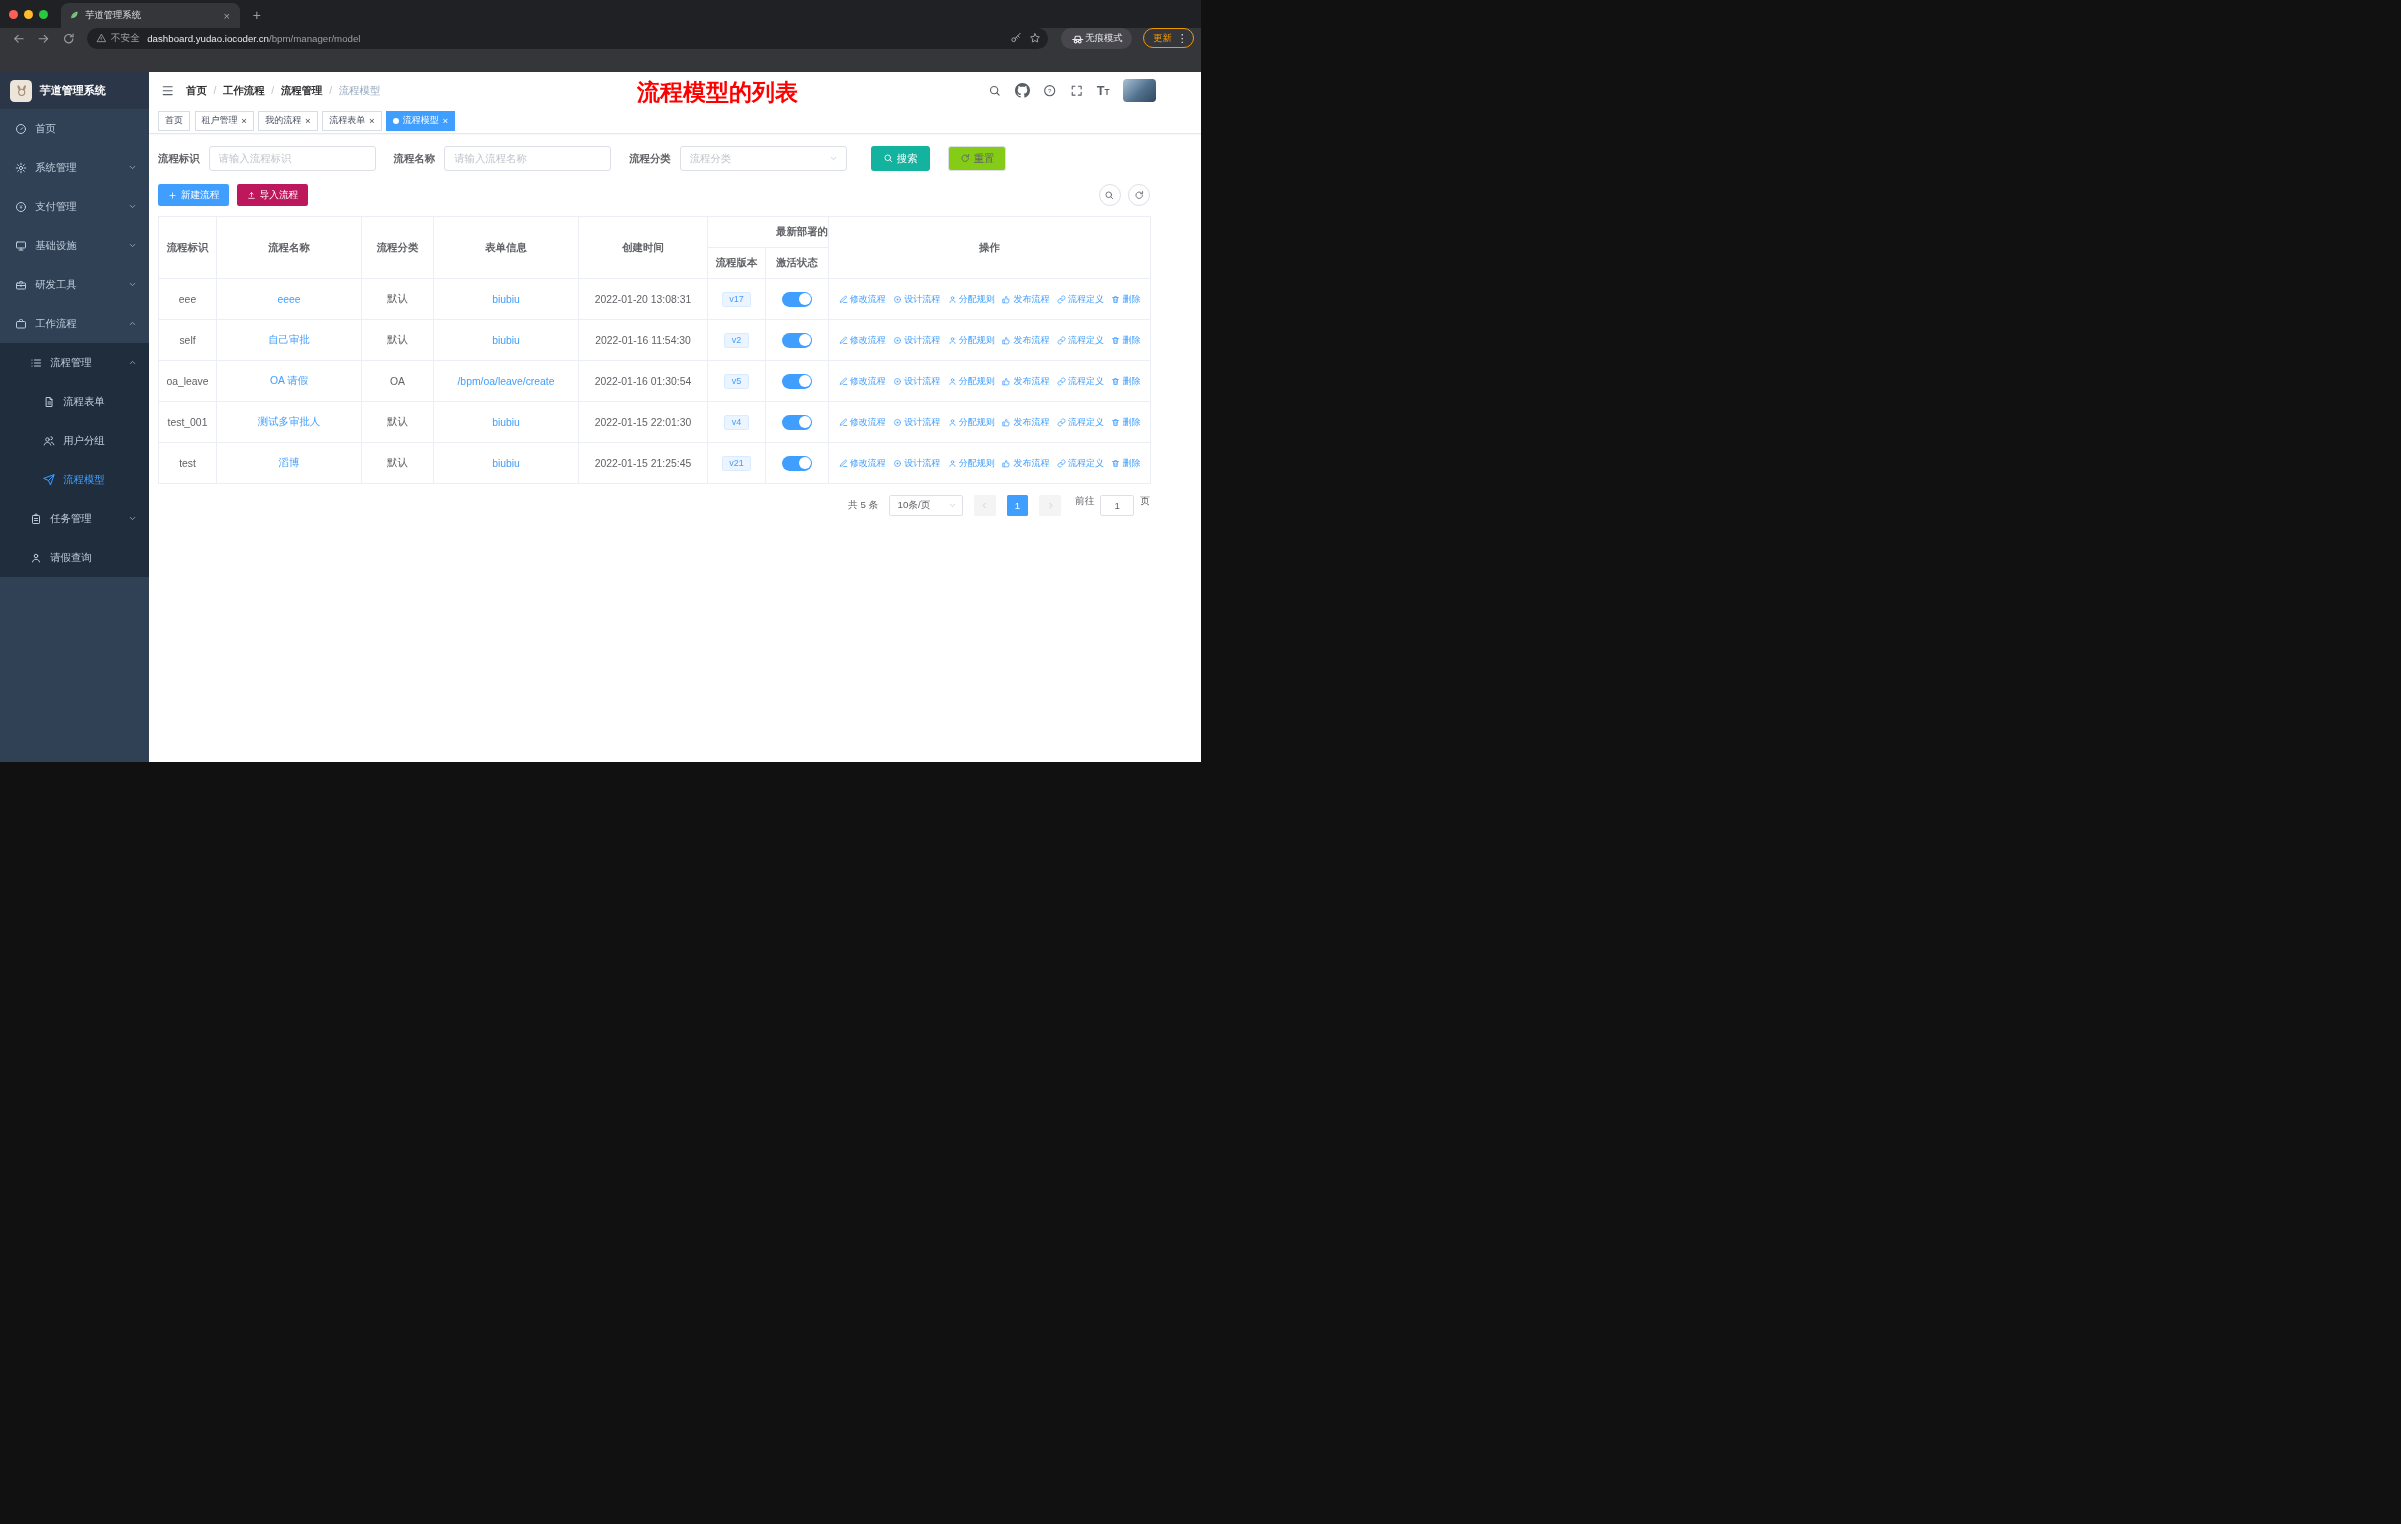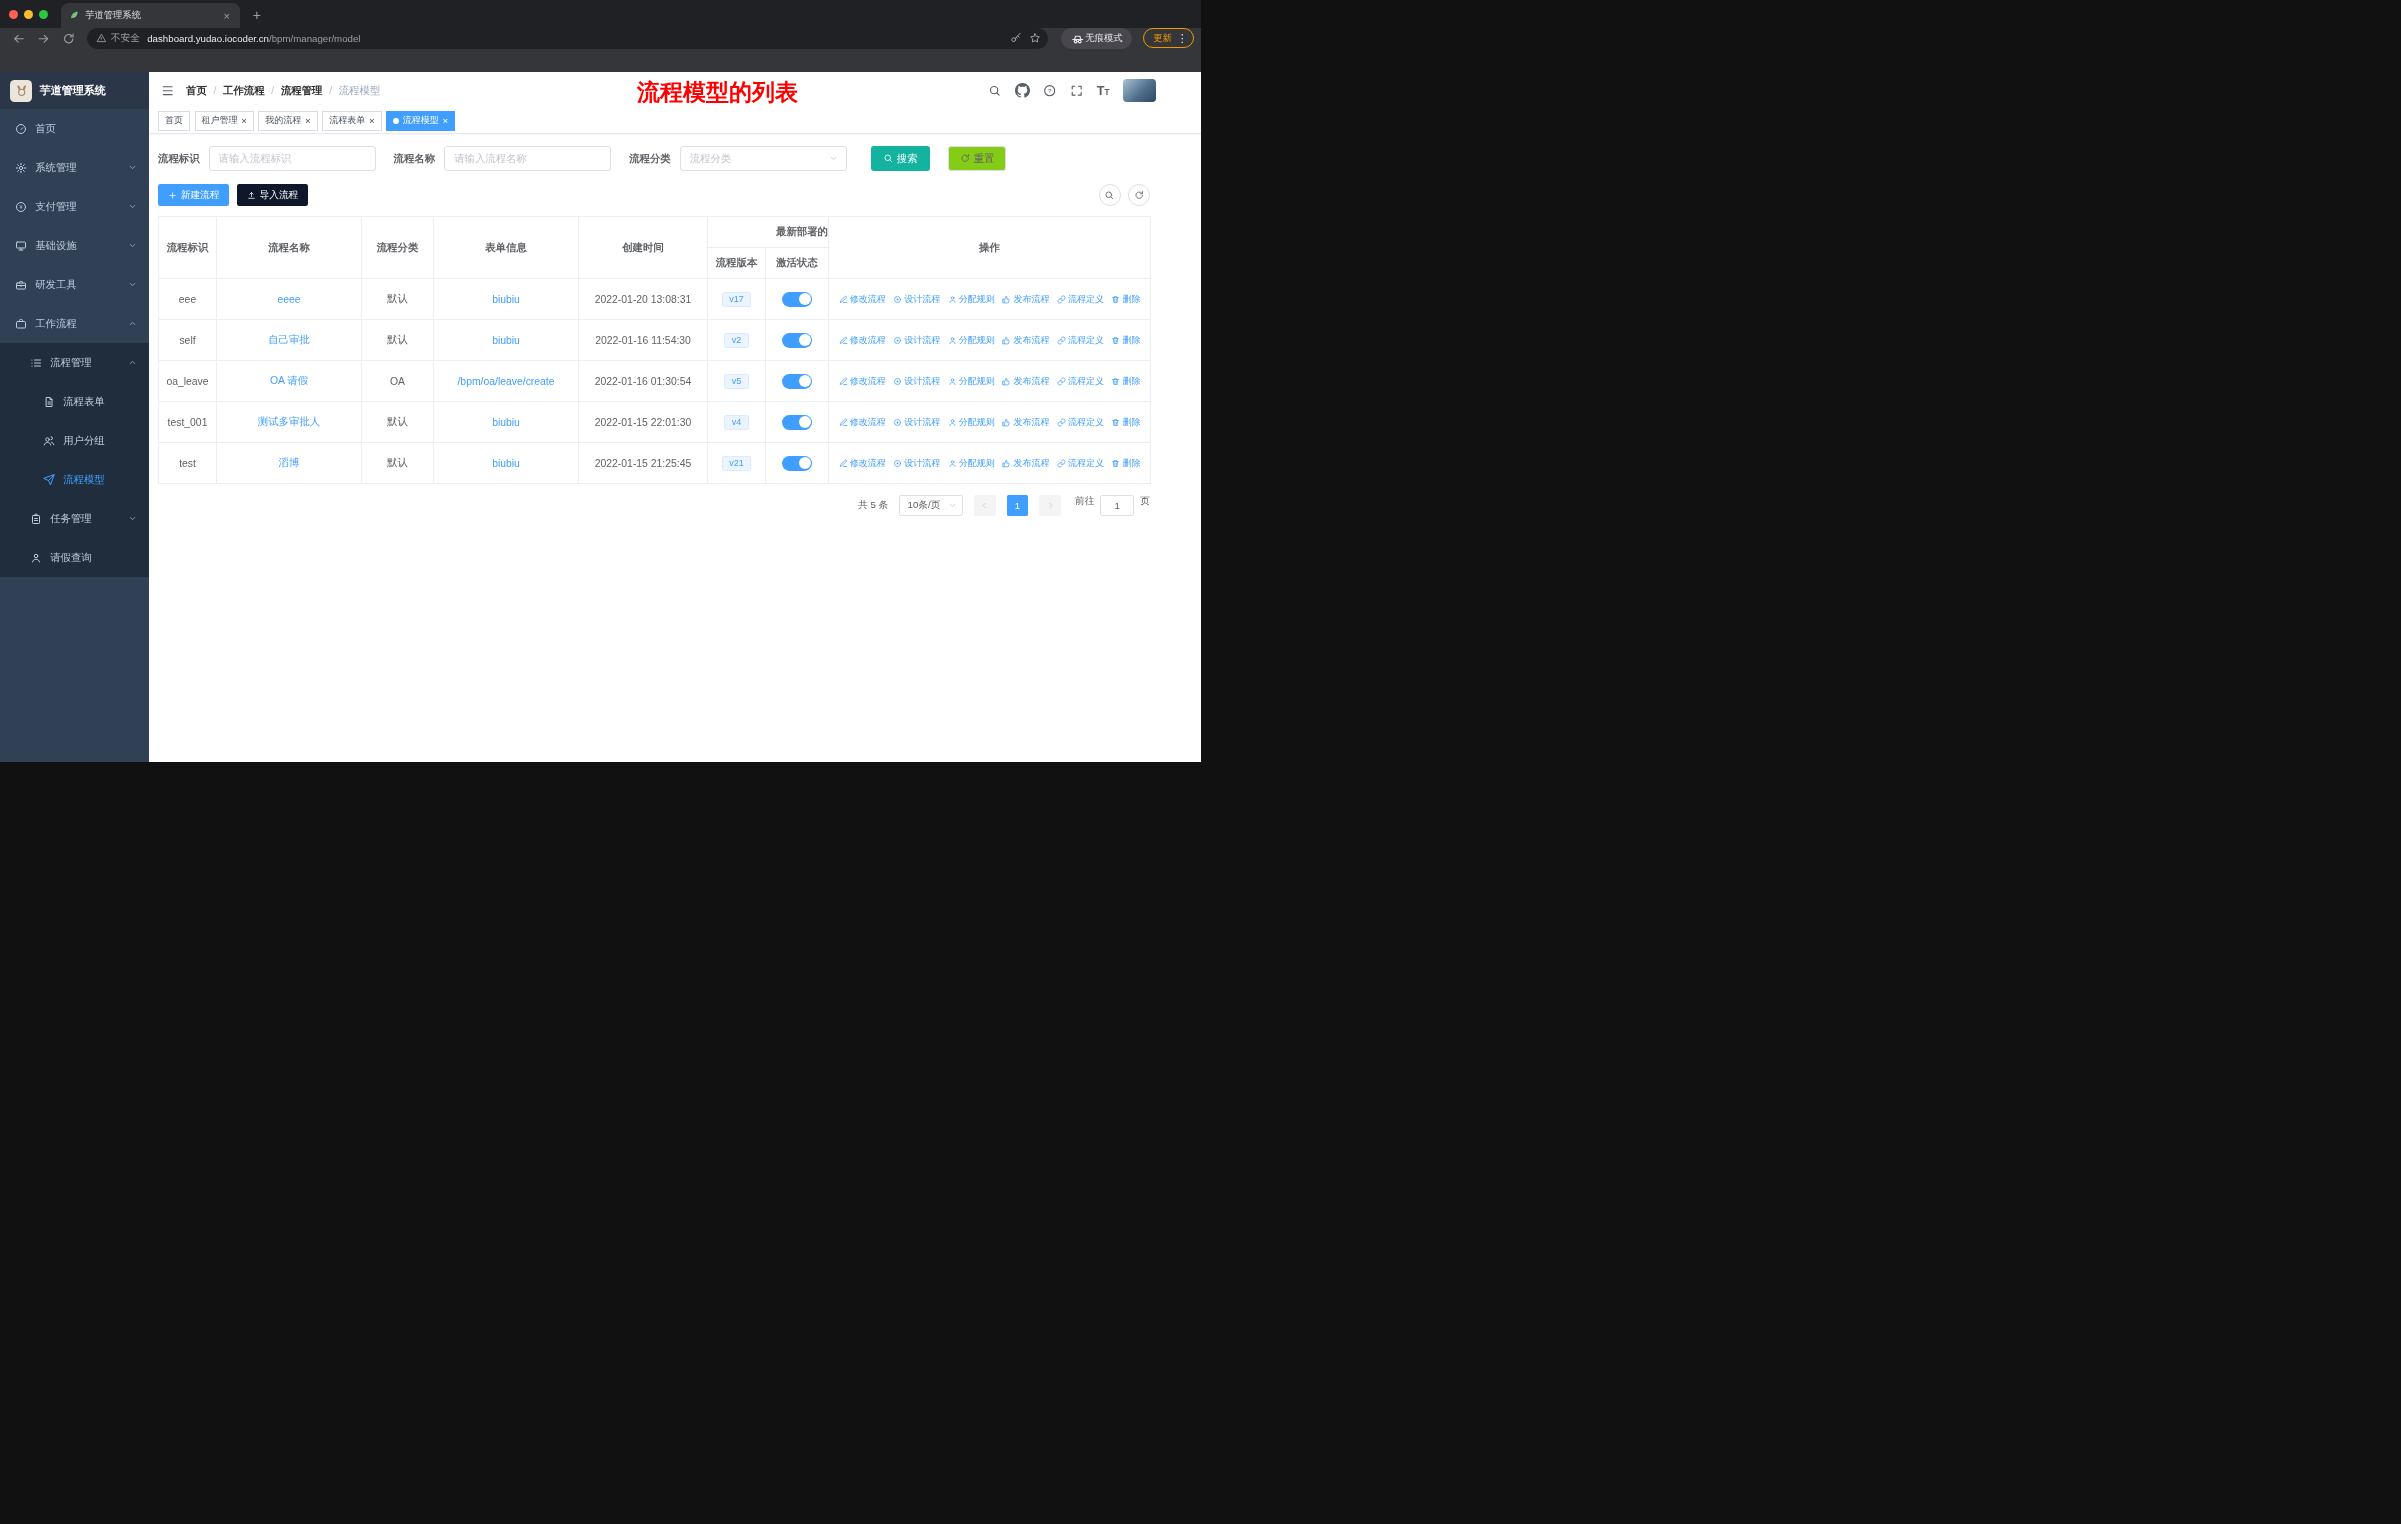--- a/index.html
+++ b/index.html
@@ -68,41 +68,41 @@
 .f-input::placeholder{color:#c0c4cc}
 .f-select{width:167px;height:25px;border:0.7px solid #dcdfe6;border-radius:3px;padding:0 7.4px 0 9px;display:flex;align-items:center;justify-content:space-between;color:#c0c4cc;font-size:10.4px;cursor:pointer;background:#fff}
 .f-select .icon{color:#c0c4cc}
 .gap24{width:18px}
 .btn{display:inline-flex;align-items:center;gap:3.7px;height:24.6px;padding:0 11px;border-radius:3px;font-size:10.4px;cursor:pointer;border:0.7px solid transparent;font-family:inherit;white-space:nowrap}
 .btn-search{background:#14b3a0;color:#fff;margin-left:24px}
 .btn-reset{background:#84cc16;border-color:#dcdfe6;color:#606266;margin-left:18px}
 .toolbar-row{display:flex;align-items:center;margin-top:13.4px}
 .btn-sm{height:22px;padding:0 9px;font-size:9.7px;border-radius:2.2px}
 .btn-create{background:#409eff;color:#fff}
-.btn-import{background:#0f172a;color:#fff;margin-left:7.4px}
+.btn-import{background:#be185d;color:#fff;margin-left:7.4px}
 .right-tools{margin-left:auto;display:flex;gap:7.4px}
 .circle-btn{width:22px;height:22px;border-radius:50%;border:0.7px solid #dcdfe6;display:flex;align-items:center;justify-content:center;color:#606266;background:#fff;cursor:pointer}
 
 table{border-collapse:collapse;margin-top:9.7px;width:992px;table-layout:fixed}
 th,td{border:0.7px solid #ebeef5;text-align:center;vertical-align:middle;overflow:hidden}
 th{height:31px;font-size:10.4px;color:#606266;font-weight:bold;background:#fff}
 td{height:41px;font-size:10.4px;color:#606266;background:#fff}
 .th-group{position:relative}
 .th-group span{position:absolute;left:68px;top:50%;transform:translateY(-50%);white-space:nowrap}
 .col-action{position:relative;z-index:1;box-shadow:-5.2px 0 6.7px -3px rgba(0,0,0,.16)}
 .link{color:#409eff;cursor:pointer}
 .vtag{display:inline-block;padding:1.5px 6.7px;background:#ecf5ff;border:0.7px solid #d9ecff;color:#409eff;font-size:9px;border-radius:2.2px}
 .toggle{width:30px;height:15px;border-radius:7.4px;background:#409eff;position:relative;display:inline-block;cursor:pointer;vertical-align:middle}
 .toggle::after{content:"";position:absolute;right:1.5px;top:1.5px;width:12px;height:12px;border-radius:50%;background:#fff}
 .cell-actions{padding:0 1.5px}
 .action-link{display:inline-flex;align-items:center;gap:2.2px;color:#409eff;font-size:9px;margin:2.2px 3.7px;white-space:nowrap;text-decoration:none;cursor:pointer}
 
 .pagination{display:flex;align-items:center;justify-content:flex-end;gap:11px;margin-top:11px;width:992px}
 .p-total{font-size:9.7px;color:#606266}
-.p-size{width:64px;height:21px;border:0.7px solid #dcdfe6;border-radius:2.2px;display:flex;align-items:center;justify-content:space-between;padding:0 5.2px 0 7.4px;font-size:9.7px;color:#606266;cursor:pointer;background:#fff}
+.p-size{width:74px;height:21px;border:0.7px solid #dcdfe6;border-radius:2.2px;display:flex;align-items:center;justify-content:space-between;padding:0 5.2px 0 7.4px;font-size:9.7px;color:#606266;cursor:pointer;background:#fff}
 .p-size .icon{color:#c0c4cc}
 .p-btn{min-width:21.6px;height:21px;border-radius:1.5px;background:#f4f4f5;display:inline-flex;align-items:center;justify-content:center;color:#c0c4cc;cursor:pointer;font-size:9.7px}
 .p-page{background:#409eff;color:#fff}
 .p-goto{display:flex;align-items:flex-start;gap:6px;font-size:9.7px;color:#606266;margin-left:3px}
 .p-goto input{width:34px;height:21px;border:0.7px solid #dcdfe6;border-radius:2.2px;text-align:center;font-size:9.7px;color:#606266;outline:none;font-family:inherit}
 </style>
 </head>
 <body>
 
 <div class="screen">

